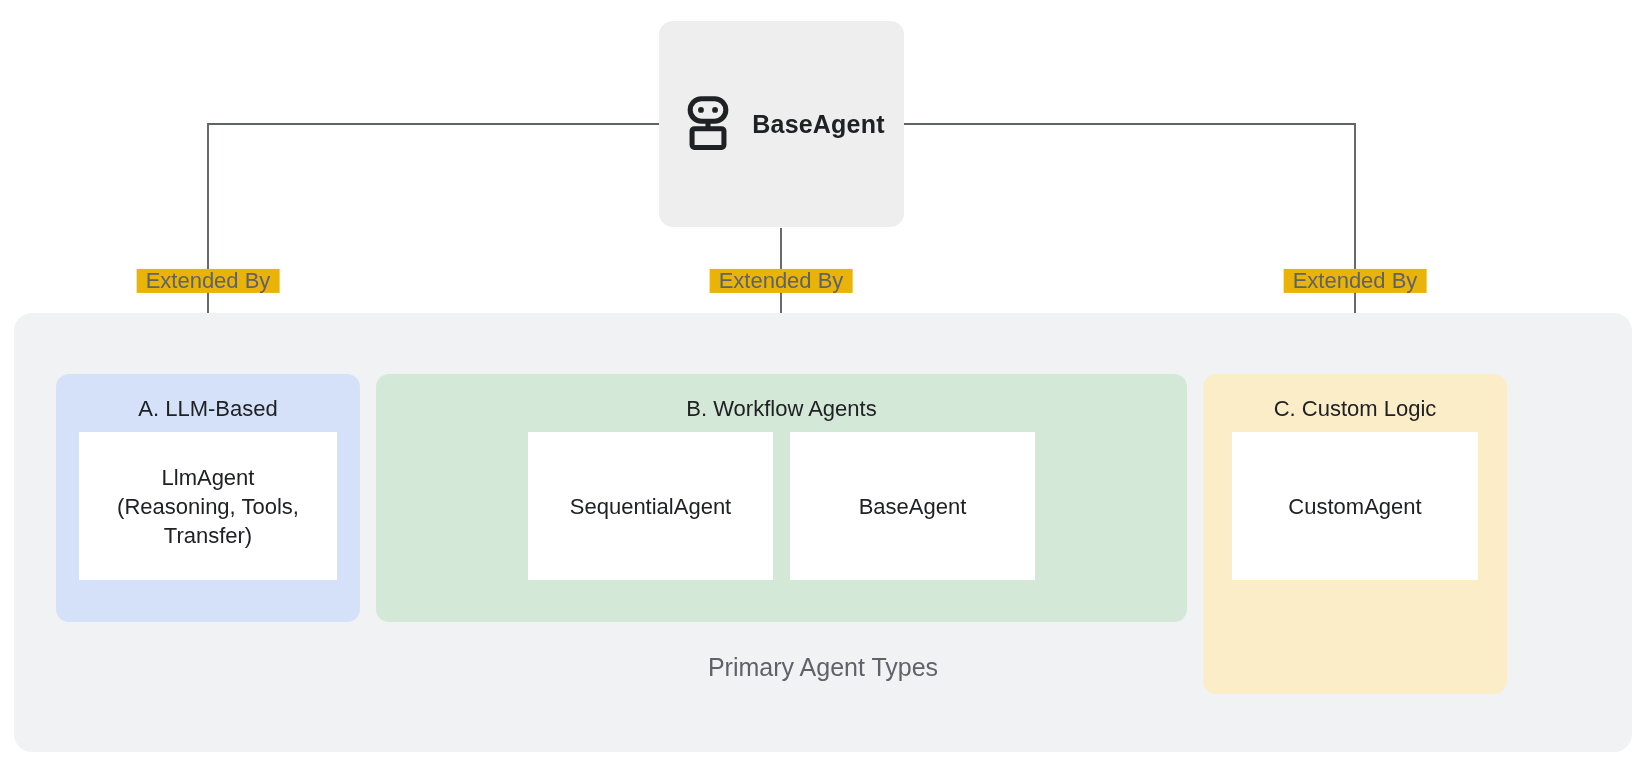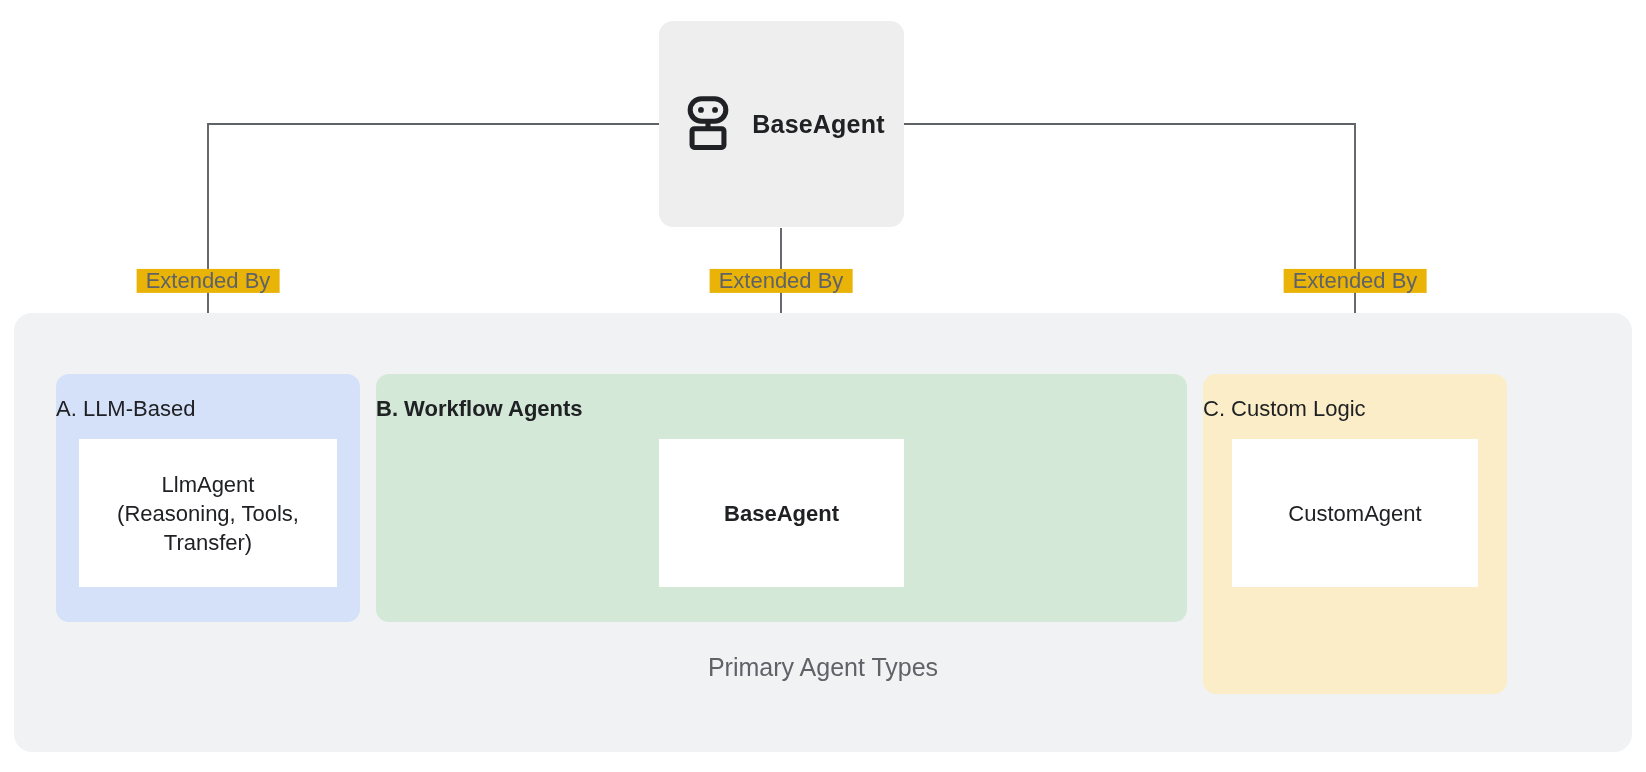--- a/index.html
+++ b/index.html
@@ -89,25 +89,25 @@
     line-height: 1.1;
   }
 
   
   .group {
     position: absolute;
     border-radius: 13px;
     padding-top: 22px;
   }
   .group-title {
-    text-align: left;
+    text-align: center;
     font-size: 22px;
     color: #202124;
     line-height: 1.2;
-    margin-bottom: 17px;
+    margin-bottom: 10px;
   }
   .group-cards {
     display: flex;
     gap: 17px;
     padding: 0 22px 22px 22px;
     justify-content: center;
   }
 
   .group-a {
     left: 56px;
@@ -115,21 +115,20 @@
     width: 304px;
     height: 248px;
     background: #d5e1f8;
   }
   .group-b {
     left: 376px;
     top: 374px;
     width: 811px;
     height: 248px;
     background: #d3e8d7;
-    font-weight: bold;
   }
   .group-c {
     left: 1203px;
     top: 374px;
     width: 304px;
     height: 320px;
     background: #faedc8;
   }
 
   
@@ -194,20 +193,21 @@
     <div class="group-cards">
       <div class="card" style="white-space: pre-line;">LlmAgent
 (Reasoning, Tools,
 Transfer)</div>
     </div>
   </div>
 
   <div class="group group-b">
     <div class="group-title">B. Workflow Agents</div>
     <div class="group-cards">
+      <div class="card">SequentialAgent</div>
       <div class="card">BaseAgent</div>
     </div>
   </div>
 
   <div class="group group-c">
     <div class="group-title">C. Custom Logic</div>
     <div class="group-cards">
       <div class="card">CustomAgent</div>
     </div>
   </div>

